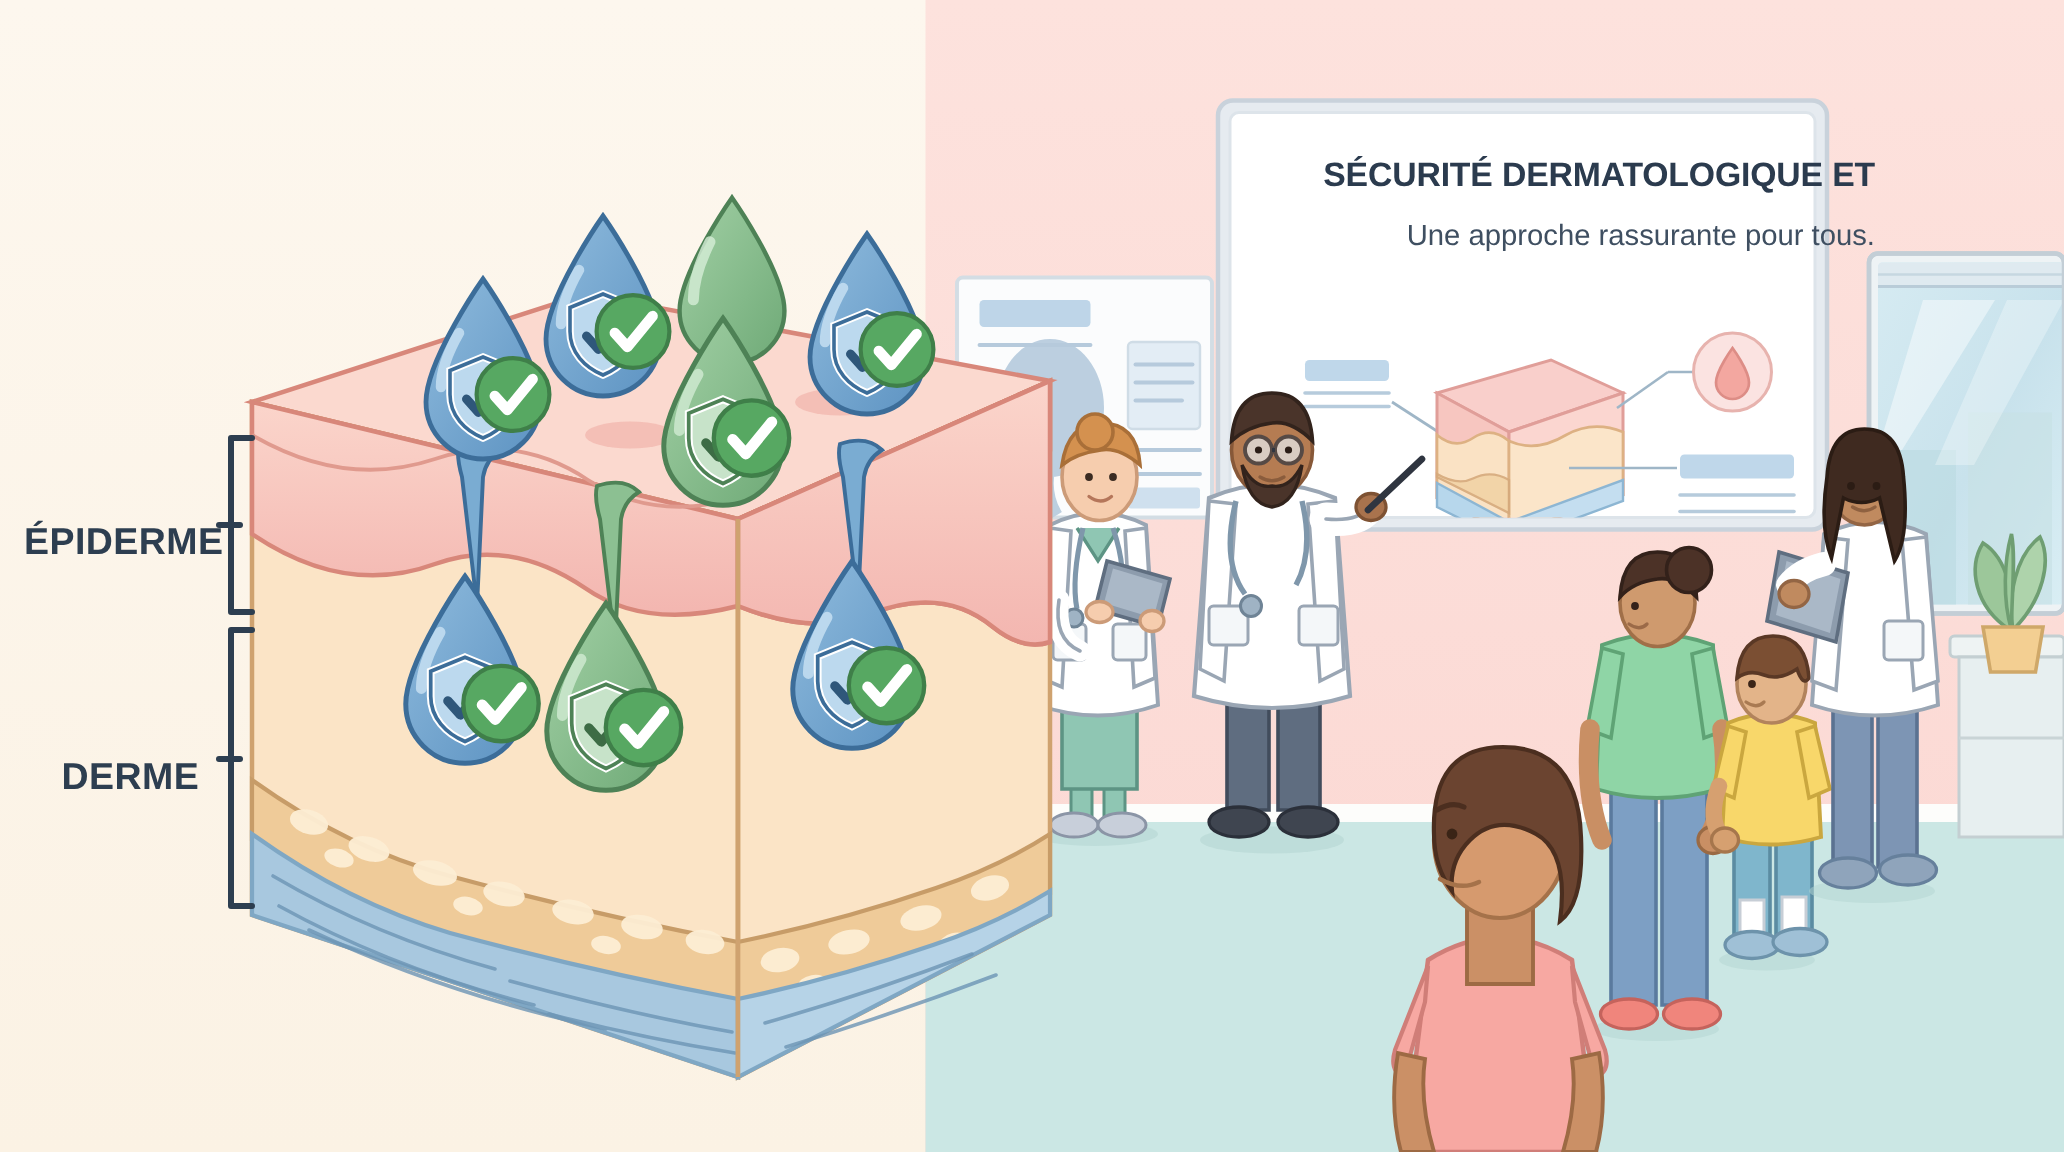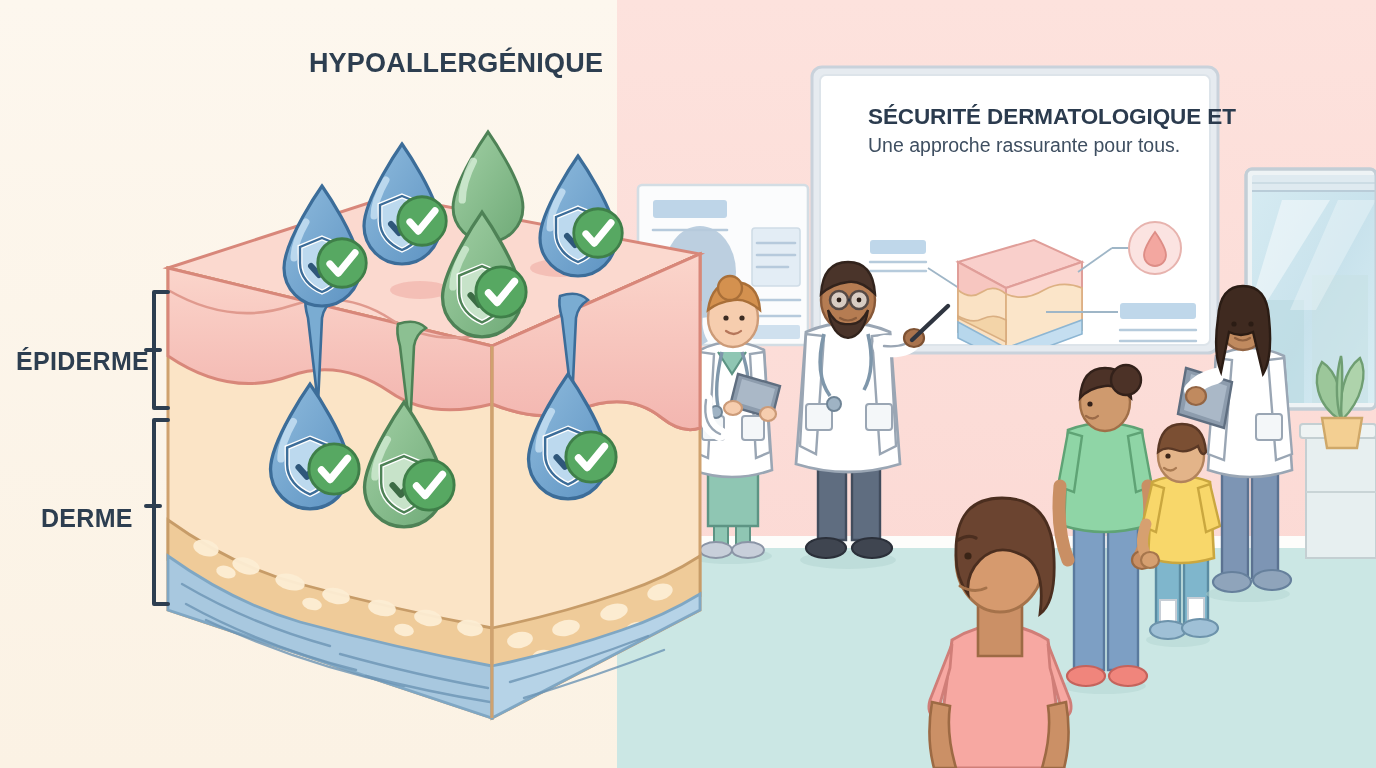--- a/index.html
+++ b/index.html
@@ -24,27 +24,27 @@
   .layer-label{
     color:#2d3e50;font-weight:700;font-size:25px;letter-spacing:.3px;
     white-space:nowrap;
     margin-top:14px;
   }
   #lbl-epiderme{left:16px;top:333px;}
   #lbl-derme{left:41px;top:490px;}
 
   
   #wb-text{
-    left:868px;top:104px;width:400px;text-align:left;color:#2b3b4e;
+    left:850px;top:104px;width:400px;text-align:right;color:#2b3b4e;
   }
   #wb-text .wl1,#wb-text .wl2{
     display:block;font-size:22.5px;font-weight:700;line-height:1.17;letter-spacing:-.1px;
   }
   #wb-text .wsub{
-    display:block;font-size:19.5px;font-weight:400;line-height:1.3;margin-top:3px;color:#41506180;
+    display:block;font-size:19.5px;font-weight:400;line-height:1.3;margin-top:15px;color:#41506180;
     color:#3f4f61;
   }
 </style>
 </head>
 <body>
 
 <div id="stage">
 
   <svg class="layer" viewBox="0 0 1376 768">
     <defs>
@@ -448,21 +448,20 @@
       <g stroke="#2d3e50" stroke-width="4" fill="none" stroke-linecap="round" stroke-linejoin="round">
         <path d="M168 292 h-14 v116 h14"></path>
         <line x1="146" y1="350" x2="160" y2="350"></line>
         <path d="M168 420 h-14 v184 h14"></path>
         <line x1="146" y1="506" x2="160" y2="506"></line>
       </g>
     </g>
   </svg>
 
   <div class="txt" id="title-block">
-    <span class="l2">HYPOALLERGÉNIQUE</span>
   </div>
 
   <div class="txt layer-label" id="lbl-epiderme">ÉPIDERME</div>
   <div class="txt layer-label" id="lbl-derme">DERME</div>
 
   <div class="txt" id="wb-text">
     <span class="wl1">SÉCURITÉ DERMATOLOGIQUE ET</span>
     <span class="wsub">Une approche rassurante pour tous.</span>
   </div>
 

